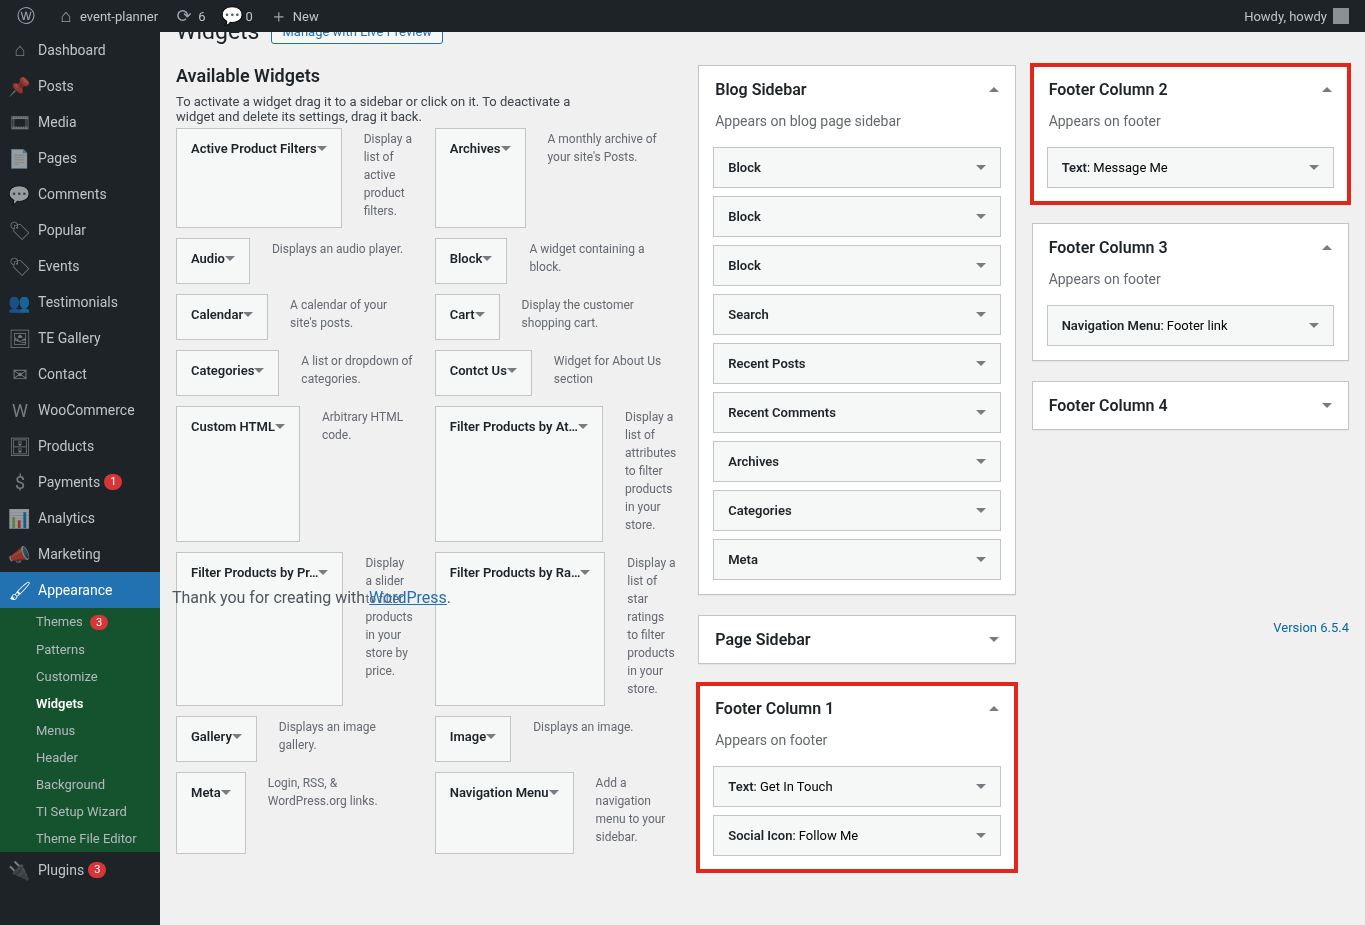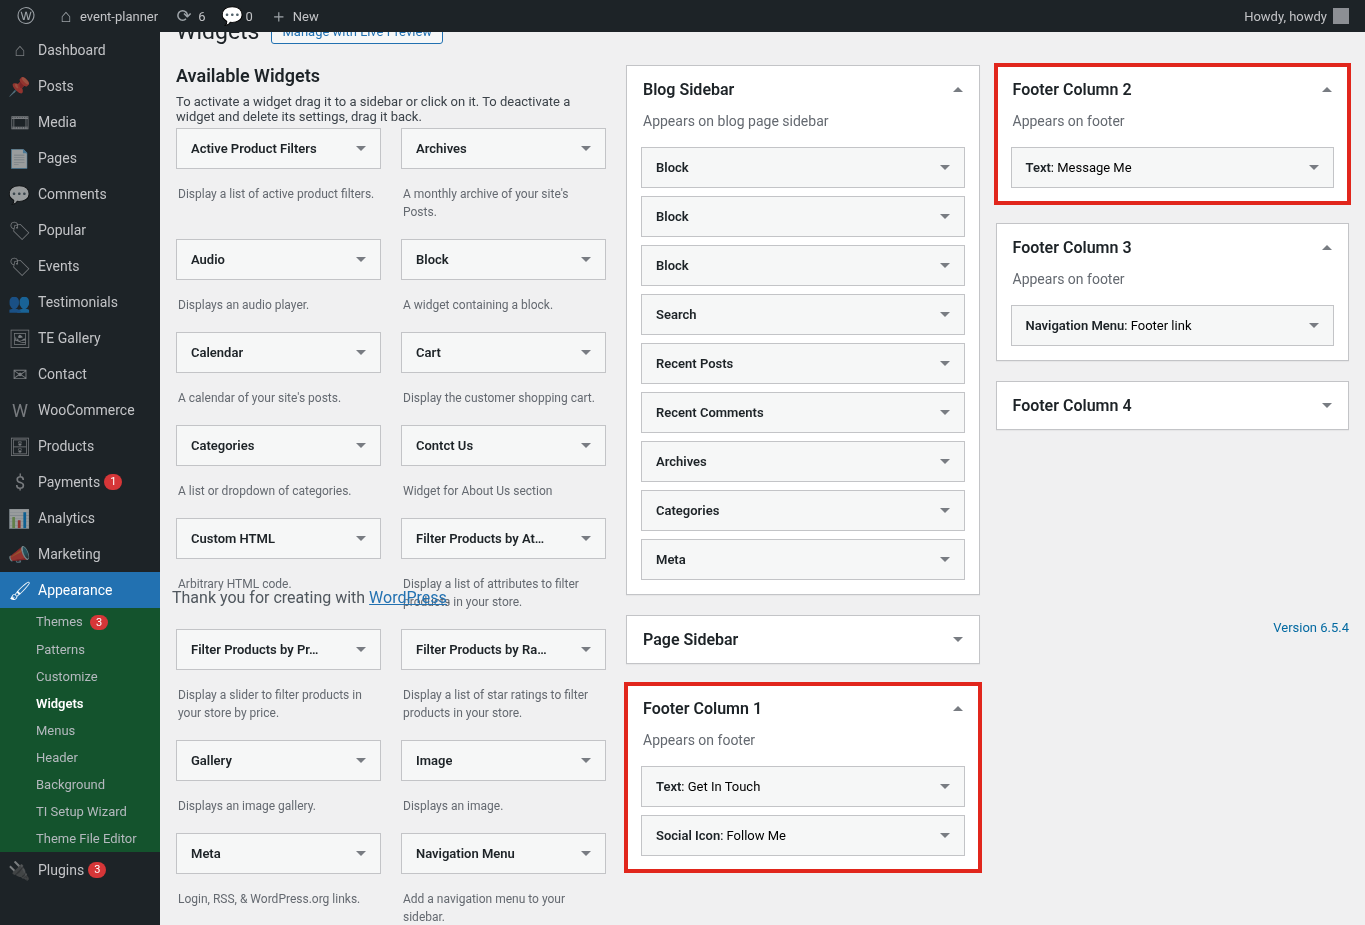--- a/index.html
+++ b/index.html
@@ -28,21 +28,21 @@
 .col-right{flex:1;display:flex;gap:16px}
 .sidebar-col{flex:1;display:flex;flex-direction:column;gap:20px}
 .section-h2{font-size:18px;font-weight:600;color:#1d2327;margin-bottom:8px}
 .section-desc{font-size:13px;color:#3c434a;margin-bottom:4px;max-width:400px}
 .widgets-grid{display:grid;grid-template-columns:1fr 1fr;gap:10px 20px}
 .widget-tpl{border:1px solid #c3c4c7;background:#f6f7f7}
 .widget-tpl-head{display:flex;align-items:center;justify-content:space-between;padding:12px 14px;cursor:move}
 .widget-tpl-head .title{font-weight:600;font-size:13px;color:#1d2327;white-space:nowrap;overflow:hidden;text-overflow:ellipsis}
 .widget-tpl-head .chev{color:#787c82;font-size:14px}
 .widget-tpl-desc{grid-column:span 1;font-size:12px;color:#646970;padding:2px 2px 8px;line-height:1.5}
-.cell{display:flex;flex-direction:column;gap:14px}
+.cell{display:flex;flex-direction:row;gap:20px}
 .sidebar-box{background:#fff;border:1px solid #c3c4c7;box-shadow:0 1px 1px rgba(0,0,0,.04)}
 .sidebar-box.highlight{outline:4px solid #e1261c;outline-offset:-2px}
 .sidebar-head{display:flex;justify-content:space-between;align-items:center;padding:14px 16px;cursor:pointer}
 .sidebar-head h3{font-size:16px;font-weight:600;color:#1d2327}
 .sidebar-desc{font-size:14px;color:#646970;padding:0 16px 10px}
 .sidebar-widgets{padding:8px 14px 14px;display:flex;flex-direction:column;gap:8px}
 .placed-widget{border:1px solid #c3c4c7;background:#f6f7f7}
 .placed-head{display:flex;justify-content:space-between;align-items:center;padding:12px 14px;cursor:pointer}
 .placed-head .title{font-size:13px;color:#1d2327;font-weight:600}
 .placed-head .title .sub{font-weight:400;color:#000000}

